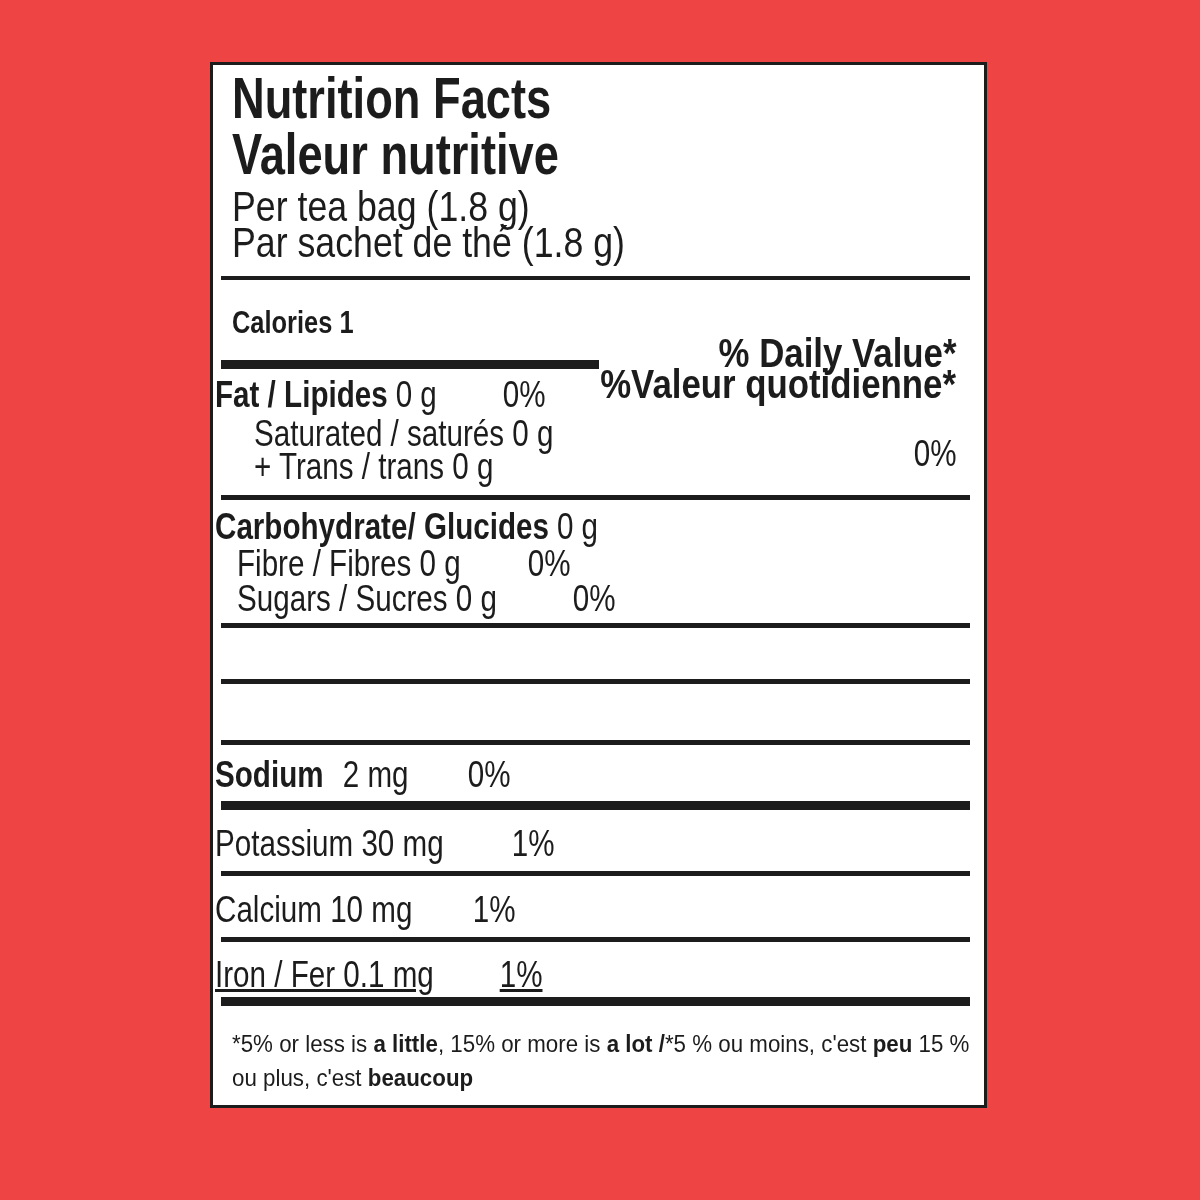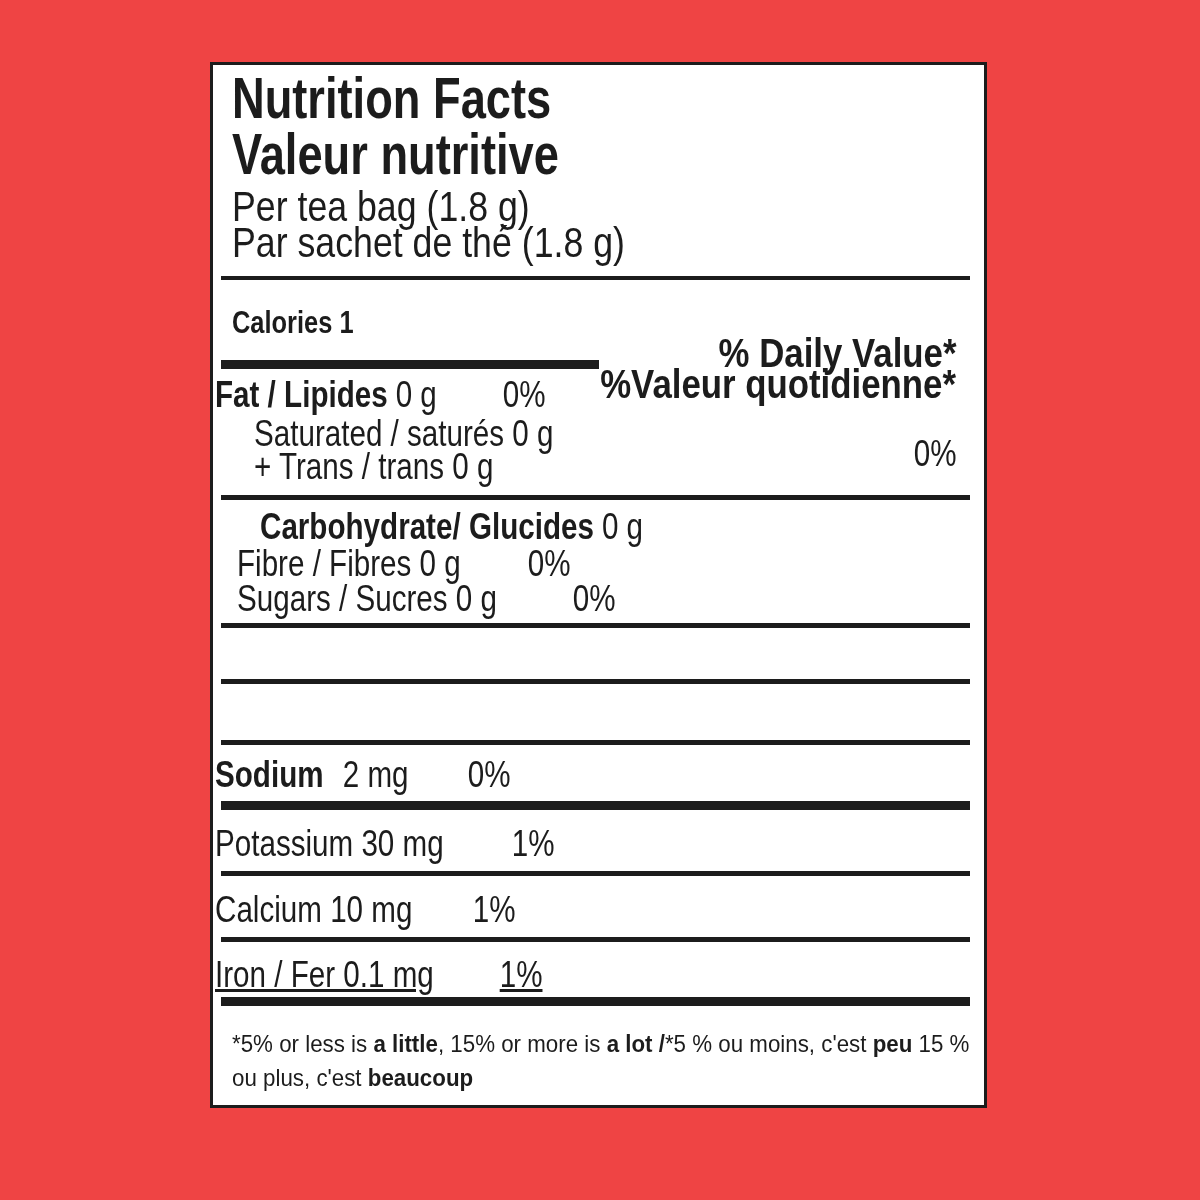--- a/index.html
+++ b/index.html
@@ -42,21 +42,21 @@
 
   .calories-label{position:absolute;left:19px;top:233px;font-weight:bold;font-size:31px;line-height:50px;}
   .calories-label .cond{transform:scaleX(0.82);}
   .dv-header{position:absolute;right:28px;top:225px;text-align:right;font-weight:bold;font-size:40px;line-height:31px;margin-top:48px;}
   .dv-header .cond-r{transform:scaleX(0.87);}
   .calories-bar{position:absolute;left:8px;top:295px;width:378px;height:9px;background:#1c1c1c;}
 
   .row{position:absolute;left:2px;right:28px;height:36px;font-size:37px;line-height:36px;
        display:flex;align-items:flex-start;}
   .row-fat{top:312px;}
-  .row-carb{top:444px;margin-left:45px;}
+  .row-carb{top:444px;}
   .row-fibre{top:481px;}
   .row-sugars{top:516px;}
   .row-protein{top:574px;}
   .row-chol{top:632px;}
   .row-sodium{top:692px;}
   .row-potassium{top:761px;}
   .row-calcium{top:827px;}
   .row-iron{top:892px;text-decoration:underline;}
 
   .sub-block{position:absolute;left:41px;top:352px;font-size:37px;line-height:33px;}

